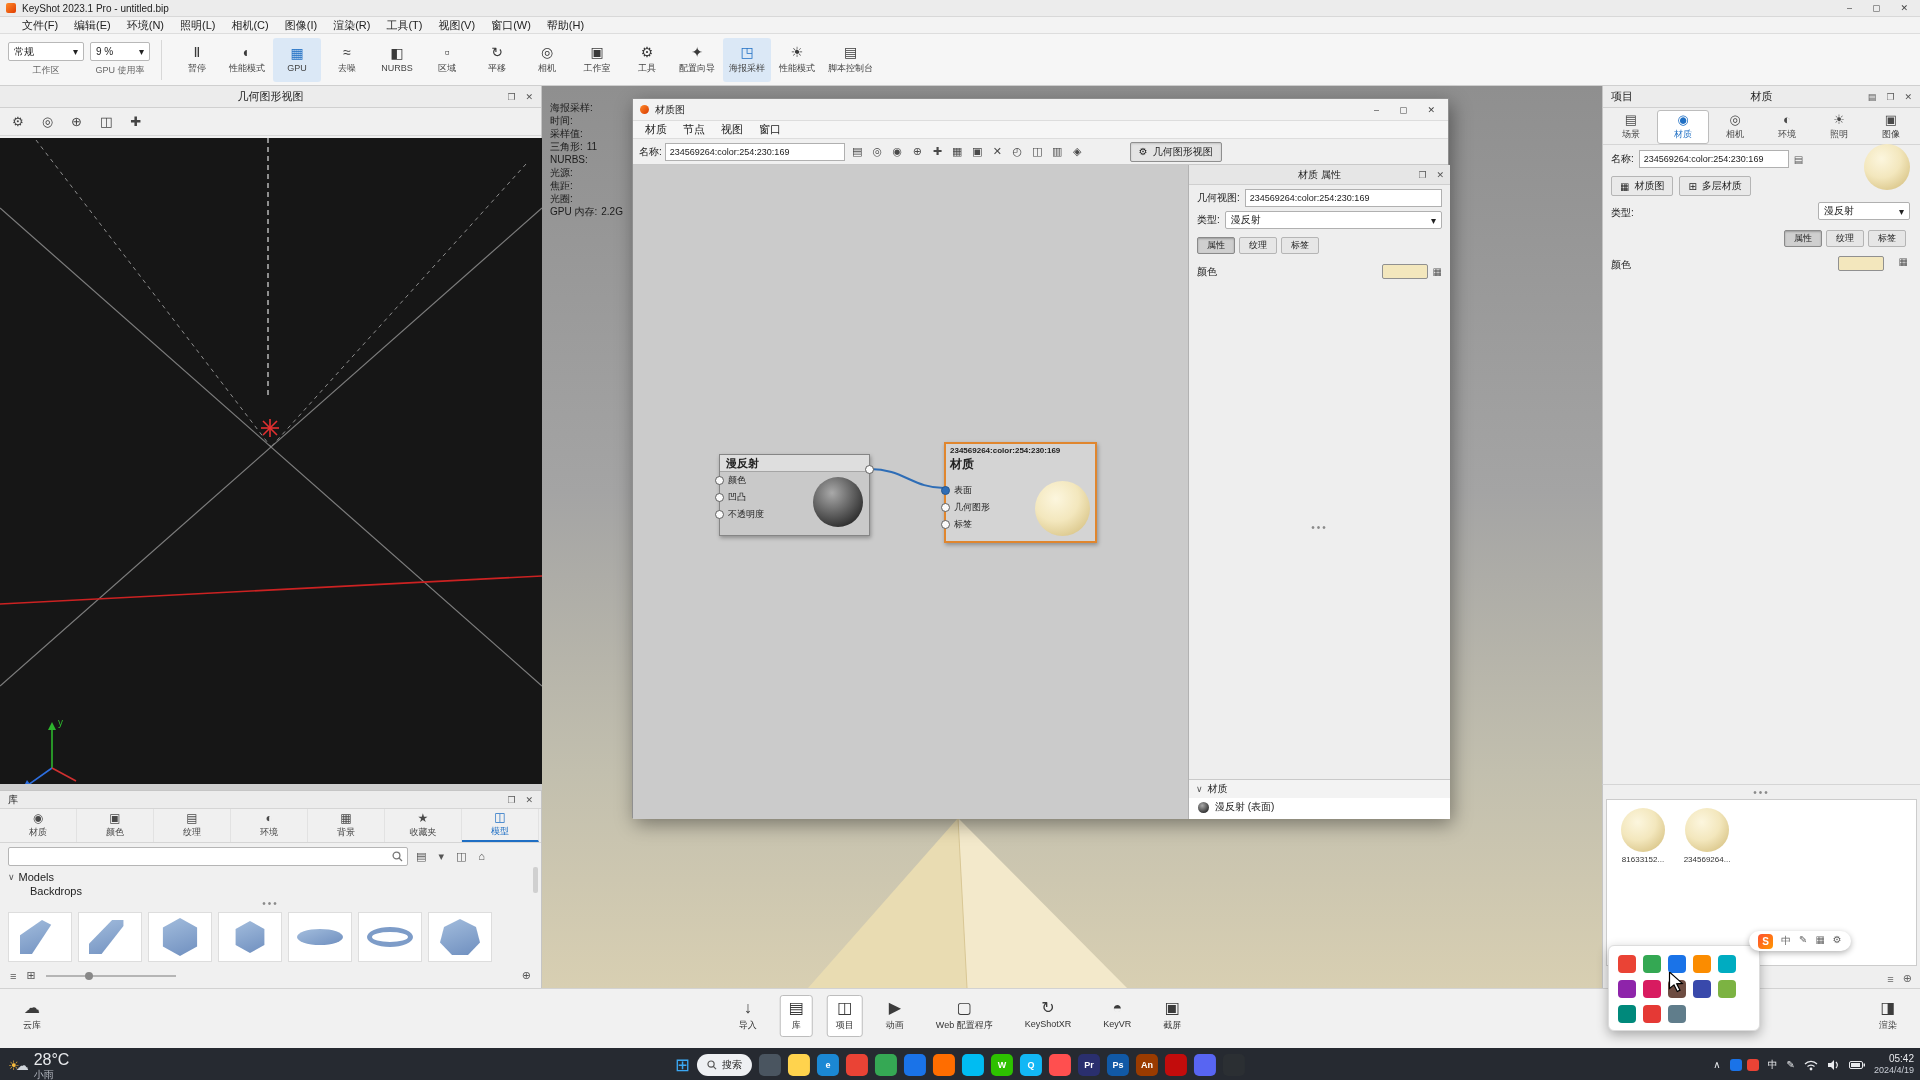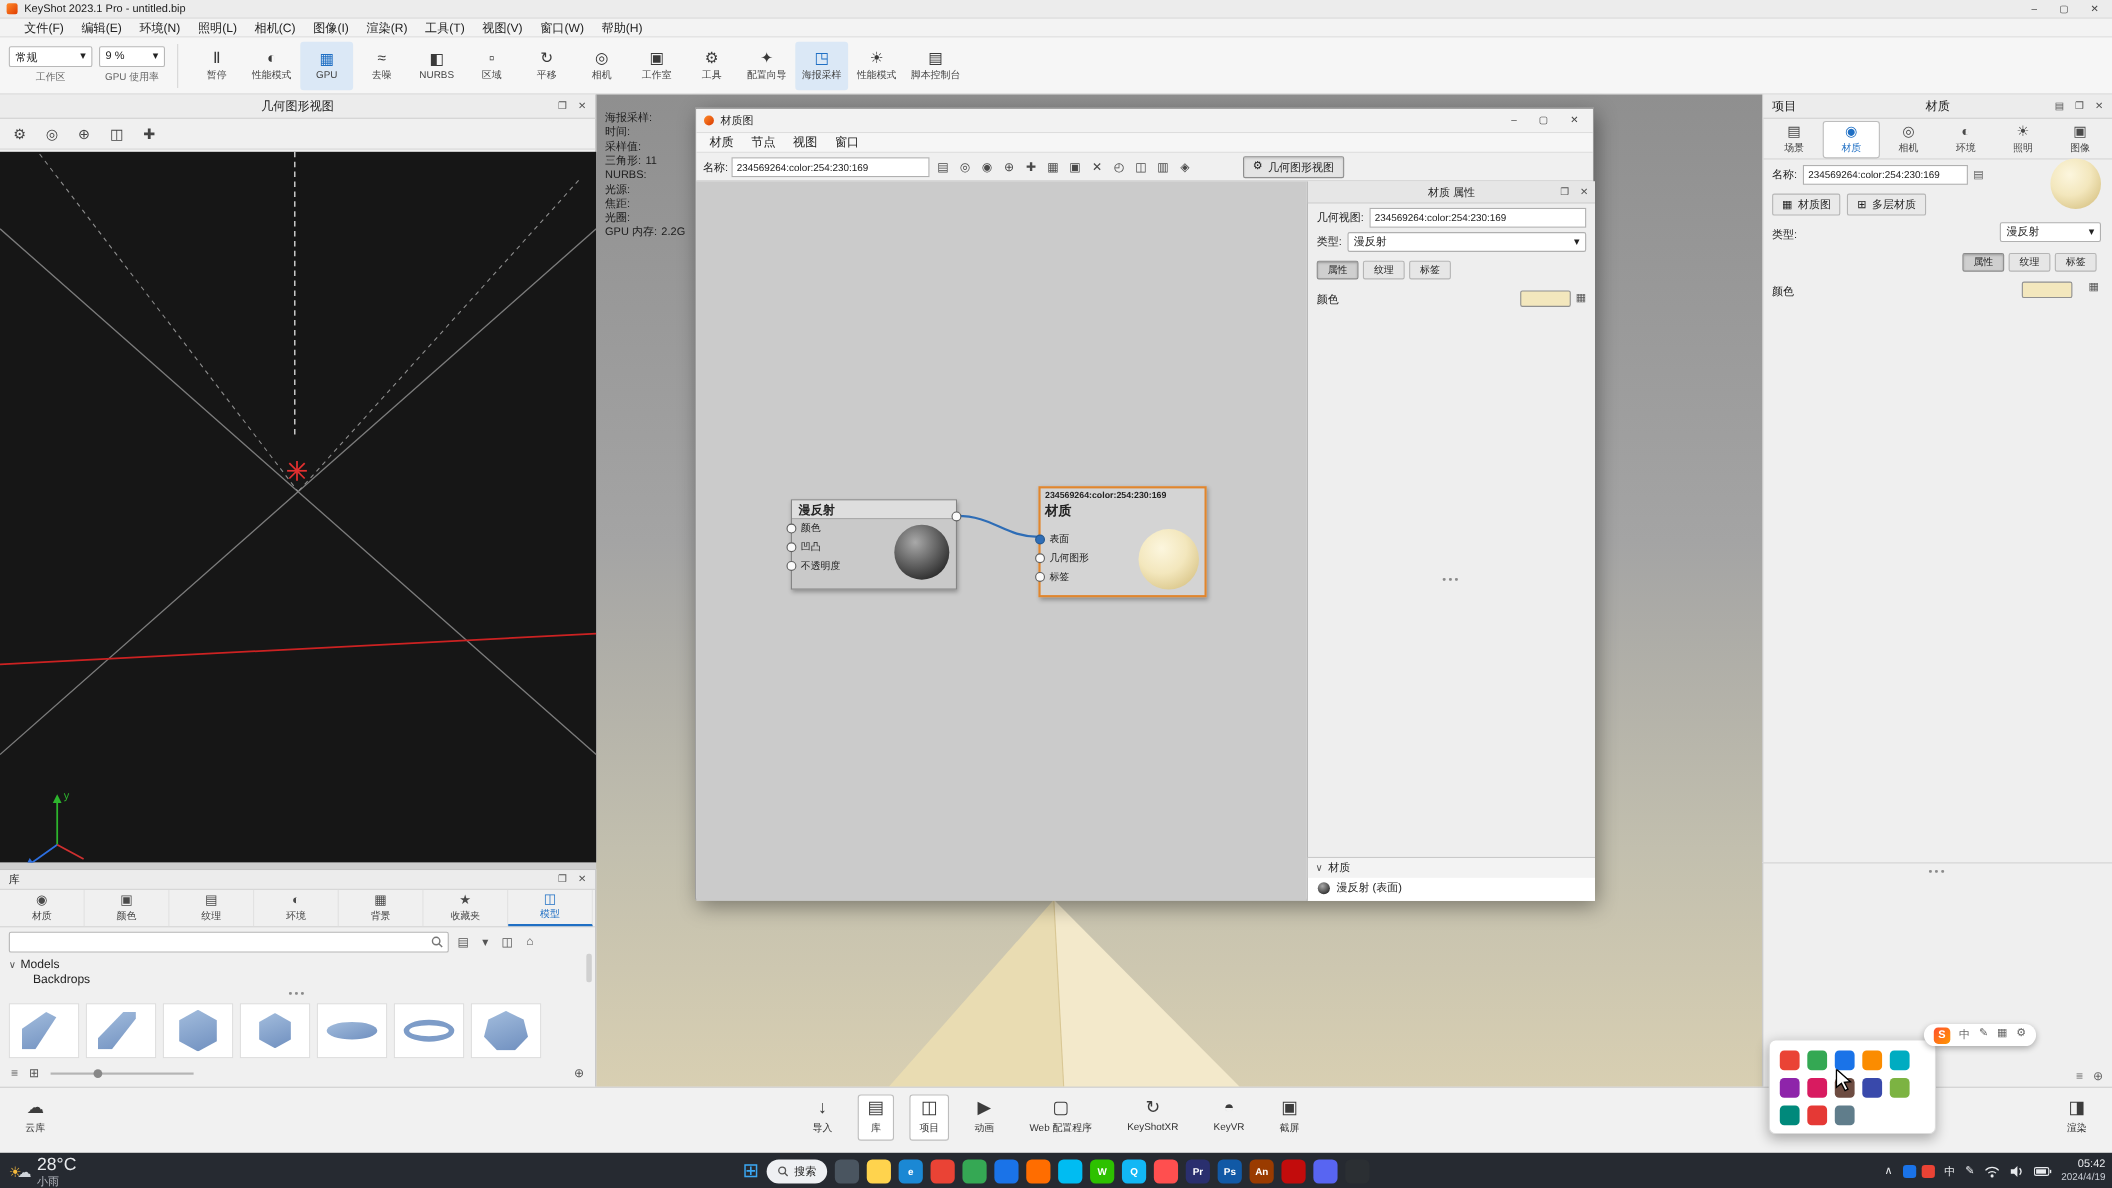--- a/index.html
+++ b/index.html
@@ -539,20 +539,32 @@
         <div class="ptab">纹理</div>
         <div class="ptab">标签</div>
       </div>
     <span class="abs" style="left:8px;top:172px;font-size:10px">颜色</span>
     <div class="swatch abs" style="right:36px;top:170px"></div>
     <span class="abs" style="right:12px;top:170px;font-size:10px;color:#555">▦</span>
   </div>
 
   <div class="brlib">
     <div class="dots" style="padding-top:2px">•••</div>
+    <div class="brlib-box">
+
+        <div class="mat-thumb">
+          <div class="sphere-cream" style="width:44px;height:44px"></div>
+          <span class="lbl">81633152...</span>
+        </div>
+
+        <div class="mat-thumb">
+          <div class="sphere-cream" style="width:44px;height:44px"></div>
+          <span class="lbl">234569264...</span>
+        </div>
+      </div>
     <div class="brlib-foot">
       <span>≡</span>
       <span>⊕</span>
     </div>
   </div>
 
   <div class="gwin">
     <div class="gwin-title">
       <span class="gwin-dot"></span>
       <span>材质图</span>

